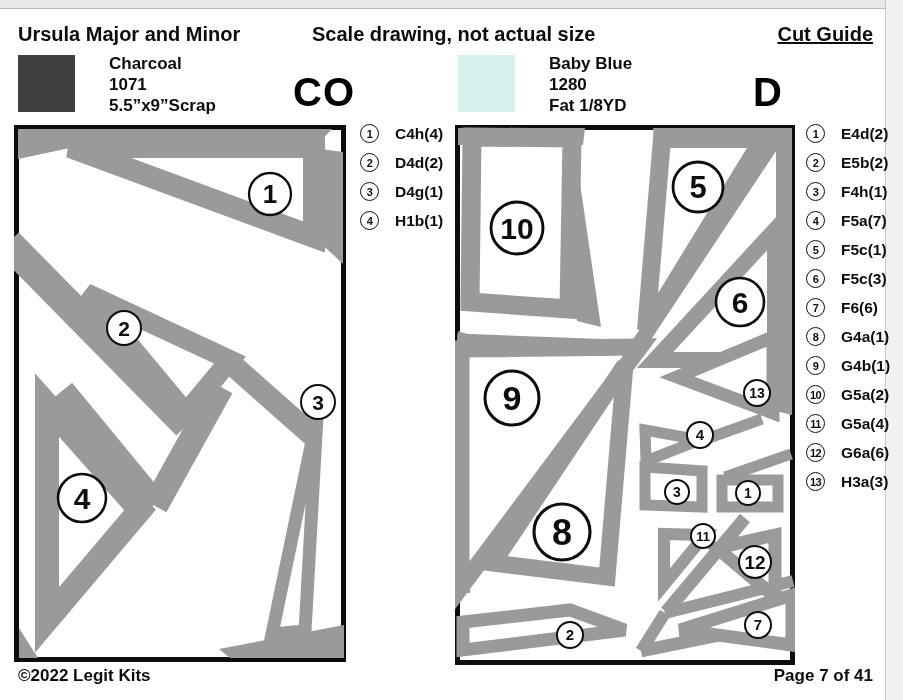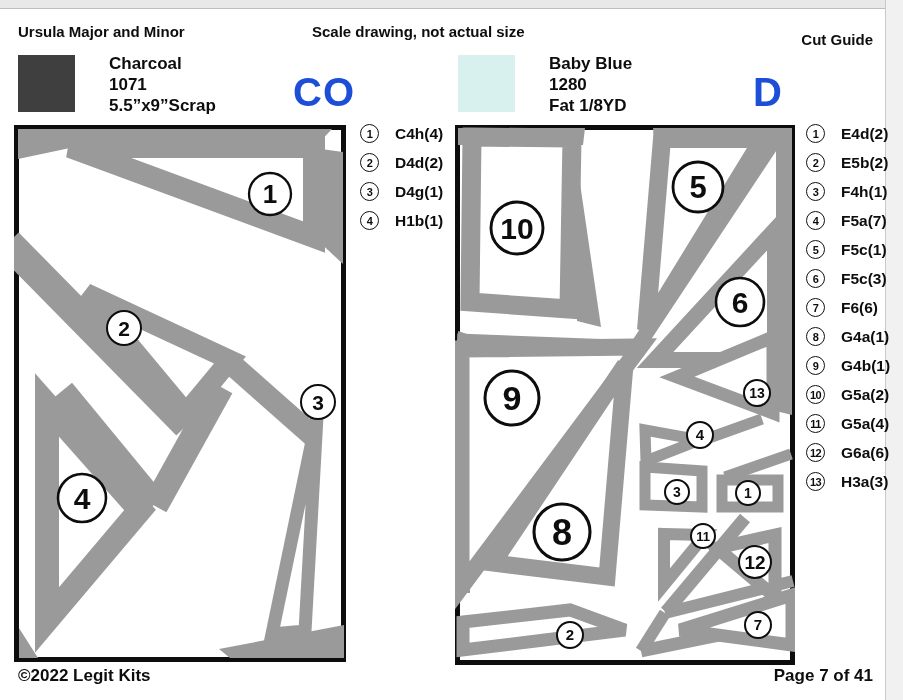--- a/index.html
+++ b/index.html
@@ -2,31 +2,31 @@
 <html><head>
 <meta charset="utf-8">
 <style>
   html,body{margin:0;padding:0;}
   body{
     width:903px;height:700px;position:relative;overflow:hidden;
     background:#ffffff;font-family:"Liberation Sans",sans-serif;color:#0d0d0d;
   }
   .top-strip{position:absolute;left:0;top:0;width:886px;height:8px;background:#e8e8e8;border-bottom:1px solid #bdbdbd;}
   .right-strip{position:absolute;right:0;top:0;width:17px;height:700px;background:#f1f1f1;border-left:1px solid #c9c9c9;}
-  .hdr{position:absolute;font-weight:bold;font-size:15px;white-space:nowrap;}
+  .hdr{position:absolute;font-weight:bold;font-size:20px;white-space:nowrap;}
   .hdr.title{left:18px;top:23px;}
   .hdr.scale{left:312px;top:23px;}
-  .hdr.cut{right:30px;top:31px;}
+  .hdr.cut{right:30px;top:23px;text-decoration:underline;}
   .swatch{position:absolute;width:57px;height:57px;top:55px;}
   .swatch.s0{left:18px;background:#3f3f3f;}
   .swatch.s1{left:458px;background:#d8f0ee;}
   .fab-text{position:absolute;top:53px;font-weight:bold;font-size:17px;line-height:21px;white-space:nowrap;margin-left:24px;}
   .fab-text.t0{left:85px;}
   .fab-text.t1{left:525px;}
-  .panel-letter{position:absolute;top:70px;color:#1d4ed8;font-size:40px;font-weight:bold;letter-spacing:1px;}
+  .panel-letter{position:absolute;top:70px;color:#000000;font-size:40px;font-weight:bold;letter-spacing:1px;}
   .panel-letter.p0{left:293px;}
   .panel-letter.p1{left:753px;}
   .panel{position:absolute;top:125px;}
   .panel.co{left:14px;width:332px;height:537px;}
   .panel.d{left:455px;width:340px;height:540px;}
   .legend{position:absolute;top:124px;}
   .legend.lg0{left:360px;}
   .legend.lg1{left:806px;}
   .lg-row{display:flex;align-items:center;height:19px;margin-bottom:10px;}
   .lg-circle{width:19px;height:19px;border:1.6px solid #111;border-radius:50%;

